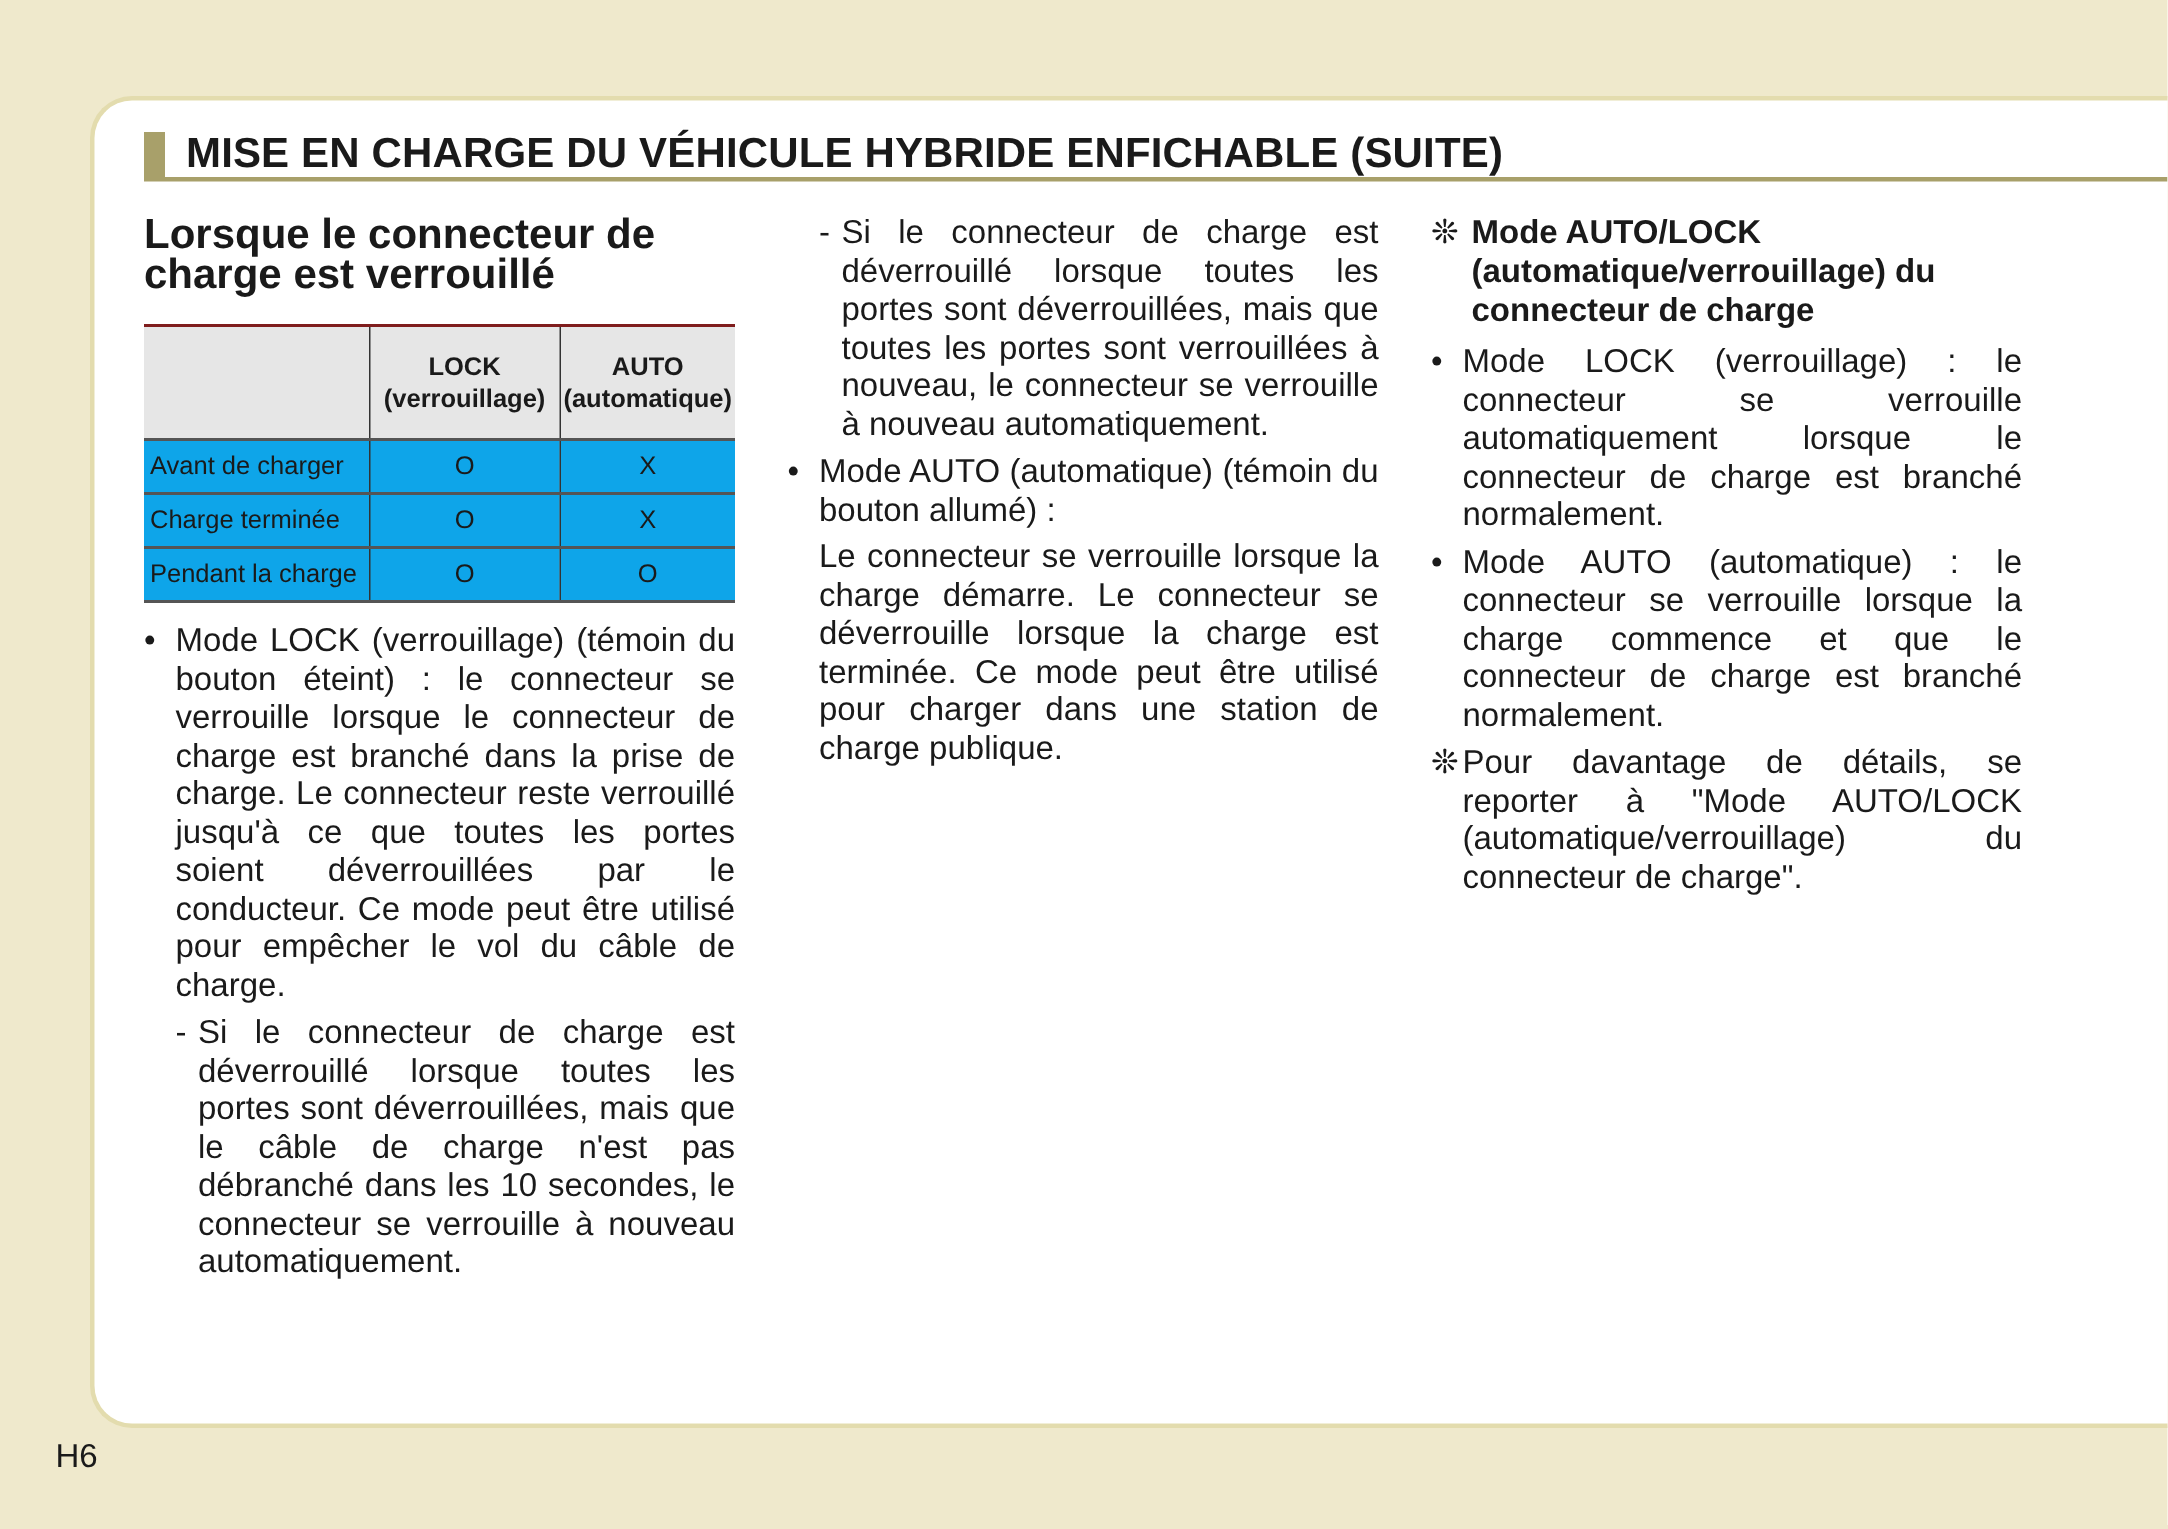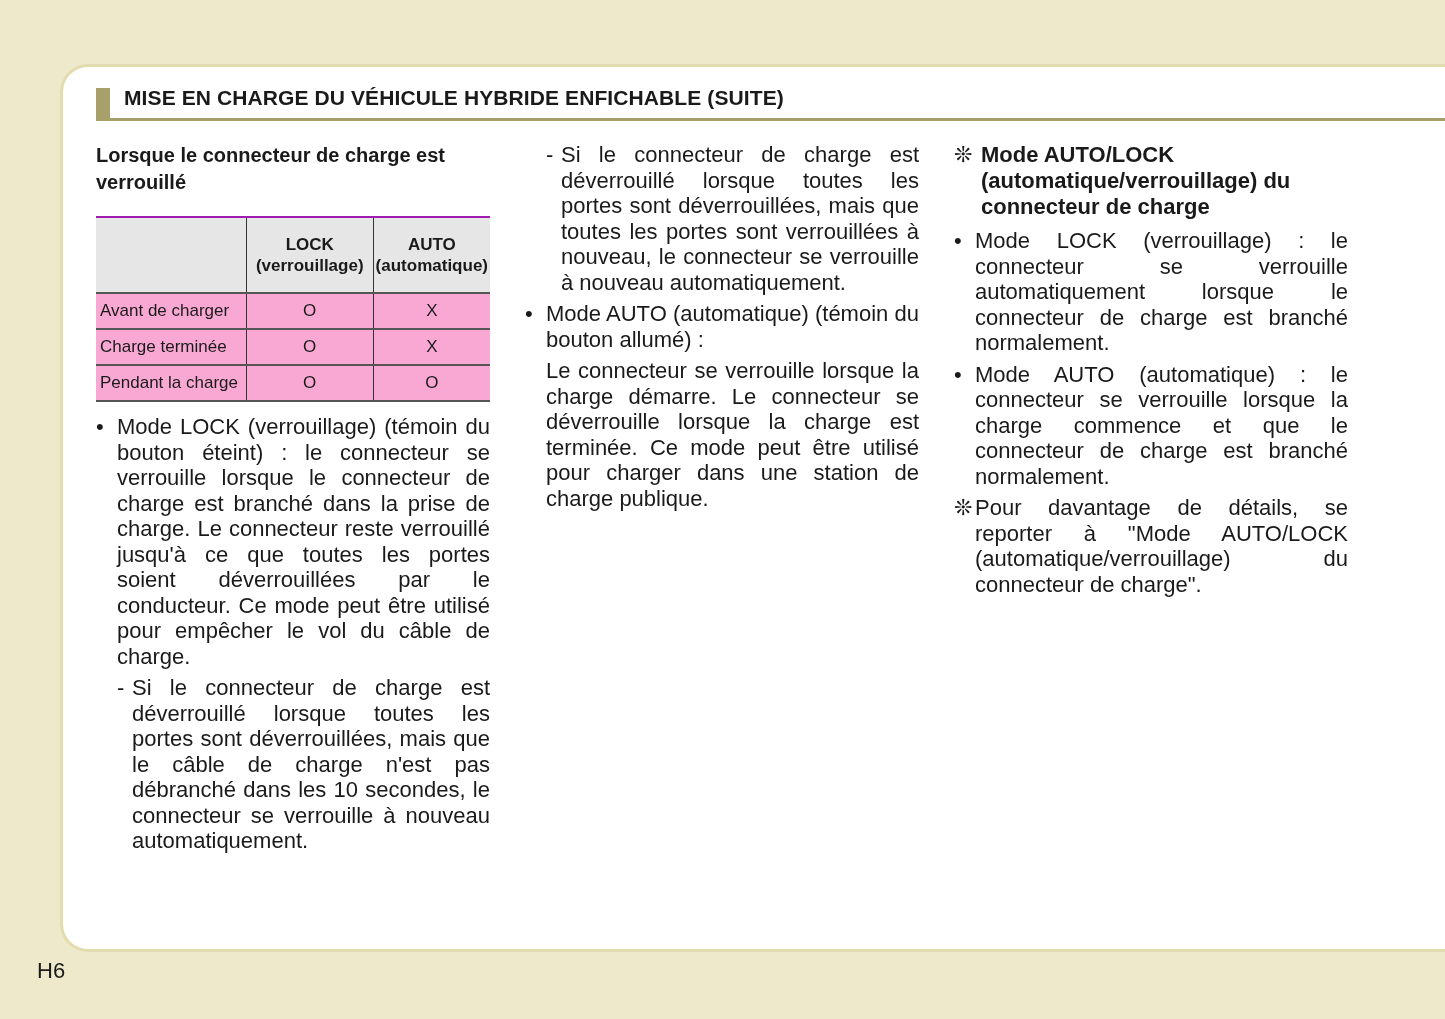--- a/index.html
+++ b/index.html
@@ -27,36 +27,36 @@
       width: 1349px; height: 32px;
       border-bottom: 3px solid #a8a06a;
     }
     .section-header .marker {
       position: absolute; left: 0; top: 2px;
       width: 14px; height: 30px;
       background: #a8a06a;
     }
     .section-header .title {
       position: absolute; left: 28px; top: 0px;
-      font-size: 21px; font-weight: bold;
+      font-size: 28px; font-weight: bold;
       letter-spacing: 0.1px;
       white-space: nowrap;
       text-align: right;
     }
     .col {
       position: absolute;
       font-size: 22px; line-height: 25.5px;
       text-align: justify;
     }
     .col-left { left: 96px; top: 142px; width: 394px; }
     .col-mid { left: 525px; top: 142px; width: 394px; }
     .col-right { left: 954px; top: 142px; width: 394px; }
 
     .subhead {
-      font-size: 20px; font-weight: bold; line-height: 27px;
+      font-size: 28px; font-weight: bold; line-height: 27px;
       text-align: left; margin: 0 0 20px 0;
     }
     table.mode-table {
       border-collapse: collapse;
       width: 394px;
       font-size: 17px;
       margin-top: 0;
       margin-bottom: 12px;
     }
     table.mode-table th {
@@ -64,32 +64,32 @@
       font-weight: bold;
       font-size: 17px;
       line-height: 21px;
       text-align: center;
       padding: 2px 2px;
       height: 70px;
       border-left: 1px solid #333;
     }
     table.mode-table th:first-child { border-left: none; }
     table.mode-table td {
-      background: #f9a8d4;
+      background: #0ea5e9;
       height: 34px;
       text-align: center;
       padding: 0 4px;
       border-left: 1px solid #333;
     }
     table.mode-table td:first-child {
       text-align: left; border-left: none;
     }
     table.mode-table tr { border-top: 2px solid #555; }
     table.mode-table tr:last-child { border-bottom: 2px solid #555; }
-    table.mode-table thead tr { border-top: 2px solid #a21caf; }
+    table.mode-table thead tr { border-top: 2px solid #7f1d1d; }
 
     .bullet {
       position: relative; padding-left: 21px;
       margin-bottom: 6px;
     }
     .bullet .dot {
       position: absolute; left: 0; top: 0;
       width: 21px; text-align: left;
     }
     .dash-item {

